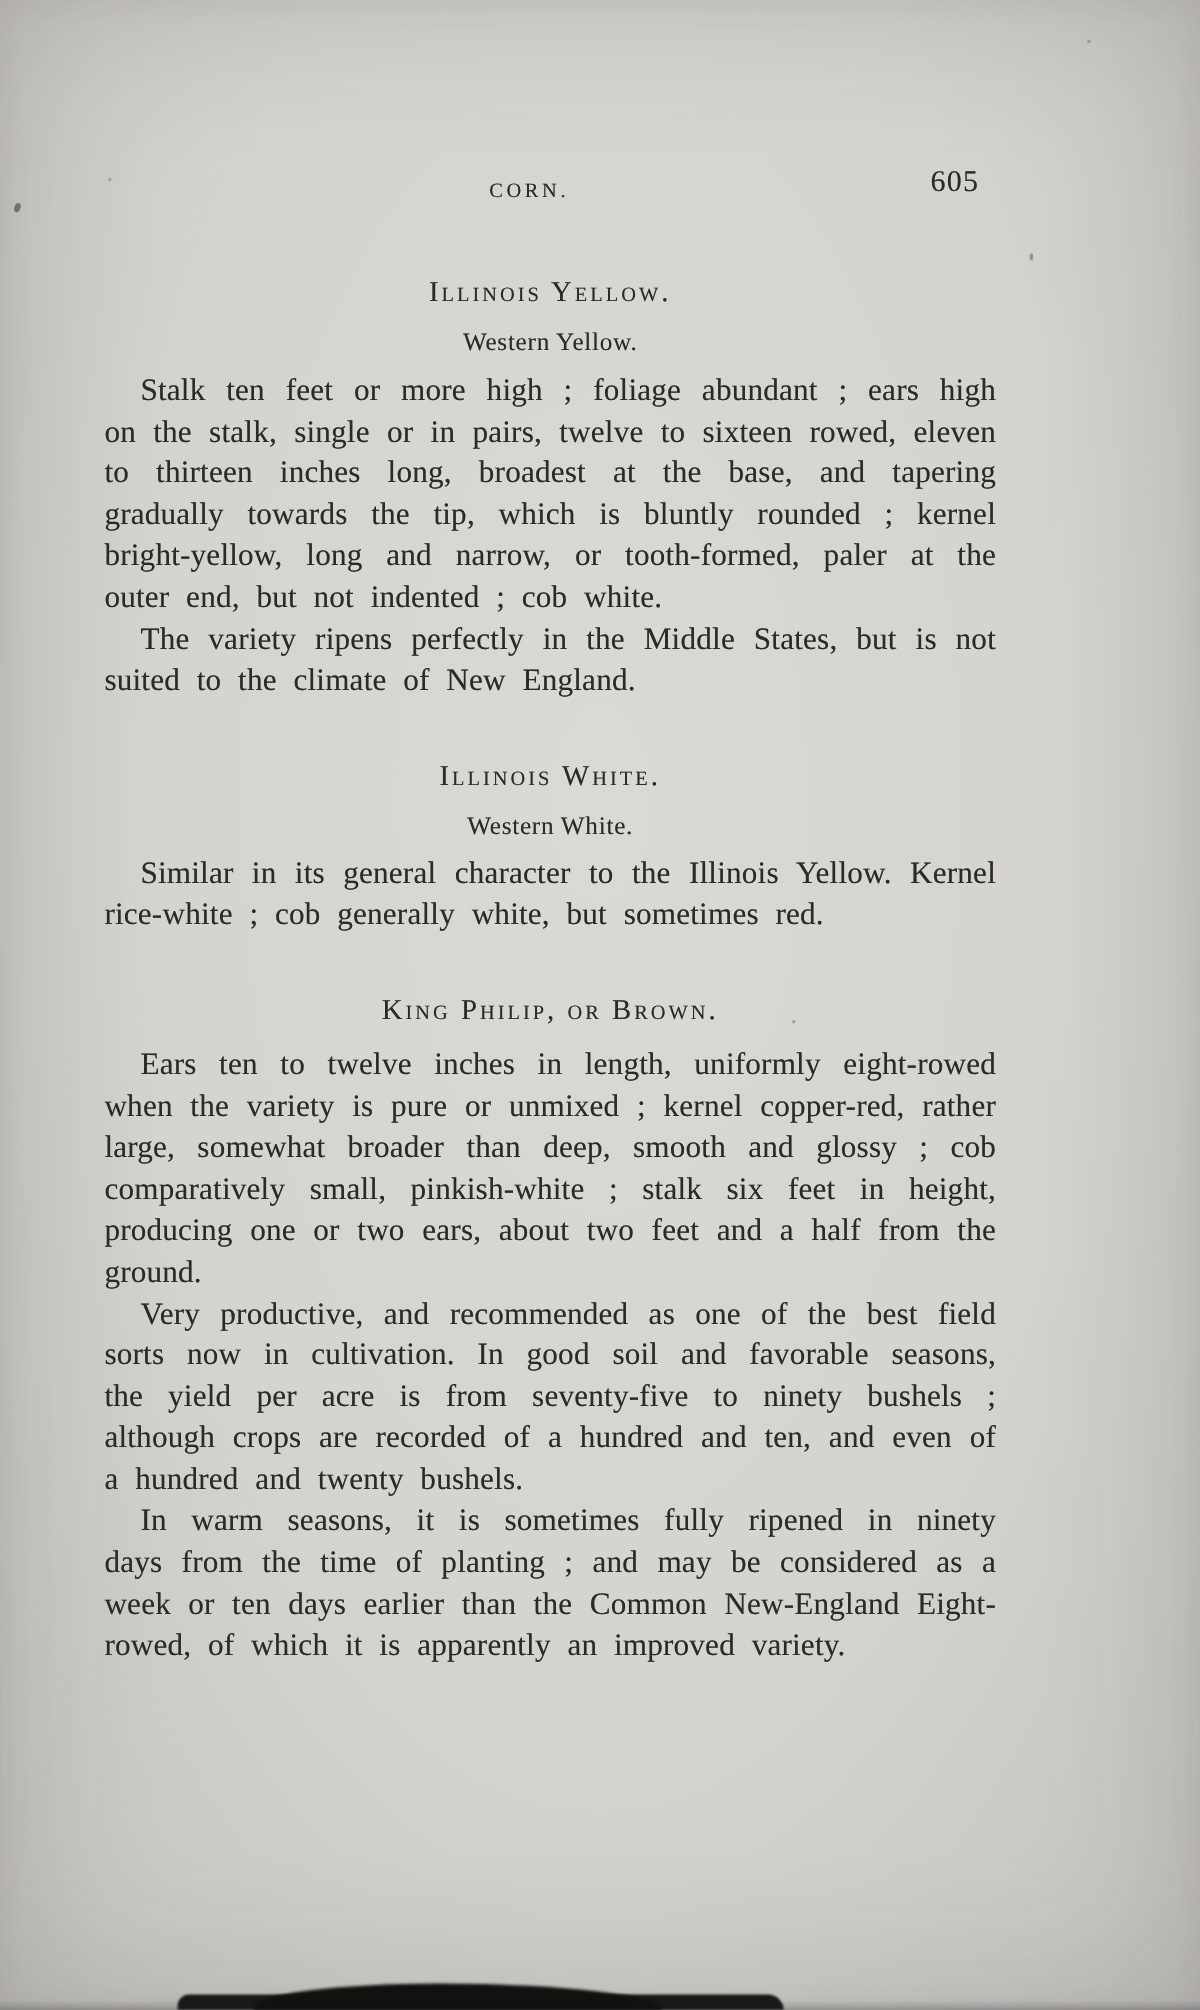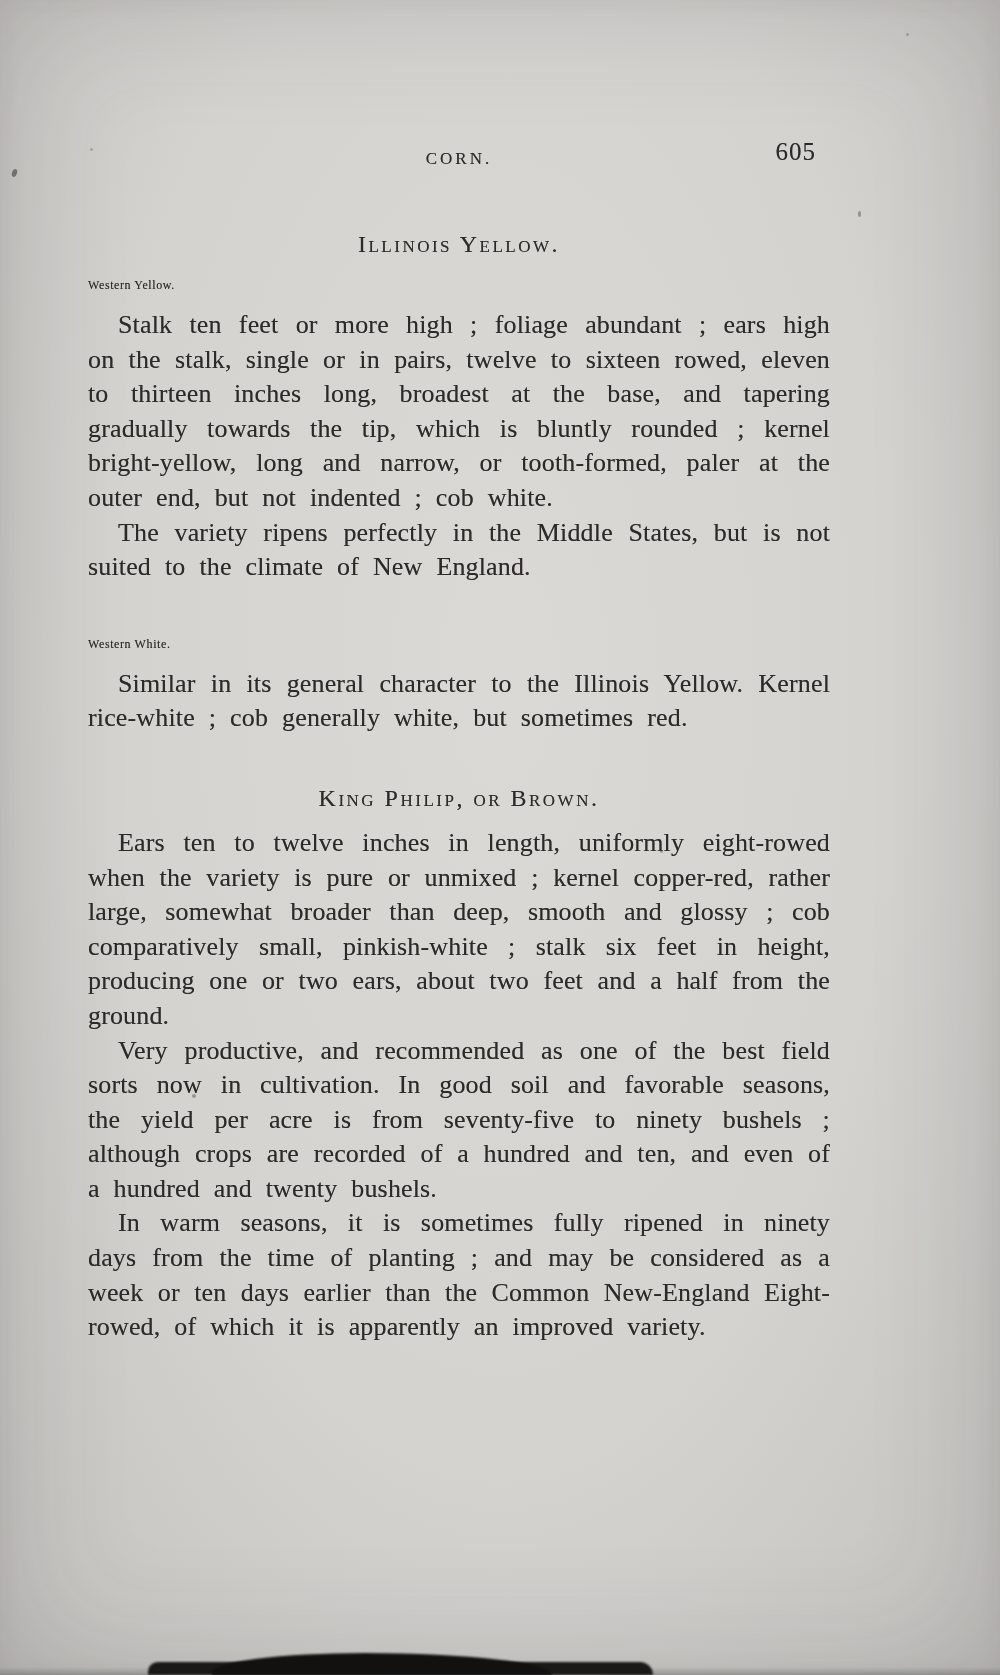--- a/index.html
+++ b/index.html
@@ -16,51 +16,52 @@
     font-family:"Liberation Serif","DejaVu Serif",serif;
     color:var(--ink);
   }
   .paper{
     position:absolute;inset:0;
     background:radial-gradient(ellipse at 50% 40%, #dad9d6 0%, #d4d3d0 55%, var(--paper-edge) 100%);
     box-shadow:inset 0 0 130px rgba(60,58,55,.18), inset 0 0 26px rgba(60,58,55,.06);
   }
   .content{
     position:relative;
-    padding:146px 170px 0 88px; 
+    padding:146px 170px 0 52px; 
     text-shadow:0 0 .5px rgba(44,42,40,.45);
   }
   .page-header{
     position:relative;
     height:26px;line-height:26px;
   }
   .running-title{
     position:absolute;left:50%;transform:translateX(-50%);
     font-size:17px;letter-spacing:3px;
   }
   .page-number{
     position:absolute;right:14px;top:-7px;
     font-size:25px;letter-spacing:1px;
   }
-  .section{margin-top:46px;}
+  .section{margin-top:46px;margin-left:35px;}
   .section.first{margin-top:56px;}
   .section h2{
     margin:0 0 12px 0;
     font-weight:400;
     font-size:24px;
     font-variant:small-caps;
     letter-spacing:2.5px;
     text-align:center;
     line-height:32px;
   }
   .section h3{
     margin:0 0 10px 0;
     font-weight:400;
-    font-size:12px;
+    font-size:21px;
     letter-spacing:.6px;
+    text-align:center;
     line-height:26px;
   }
   .section p{
     margin:0;
     font-size:26px;
     line-height:34.6px;
     text-align:justify;
     text-indent:30px;
     word-spacing:.28em;
     letter-spacing:.15px;
@@ -100,20 +101,21 @@
   </div>
 
   <div class="section first">
     <h2>Illinois Yellow.</h2>
     <h3>Western Yellow.</h3>
     <p>Stalk ten feet or more high ; foliage abundant ; ears high on the stalk, single or in pairs, twelve to sixteen rowed, eleven to thirteen inches long, broadest at the base, and tapering gradually towards the tip, which is bluntly rounded ; kernel bright-yellow, long and narrow, or tooth-formed, paler at the outer end, but not indented ; cob white.</p>
     <p>The variety ripens perfectly in the Middle States, but is not suited to the climate of New England.</p>
   </div>
 
   <div class="section">
+    <h2>Illinois White.</h2>
     <h3>Western White.</h3>
     <p>Similar in its general character to the Illinois Yellow.  Kernel rice-white ; cob generally white, but sometimes red.</p>
   </div>
 
   <div class="section">
     <h2>King Philip, or Brown.</h2>
     <p>Ears ten to twelve inches in length, uniformly eight-rowed when the variety is pure or unmixed ; kernel copper-red, rather large, somewhat broader than deep, smooth and glossy ; cob comparatively small, pinkish-white ; stalk six feet in height, producing one or two ears, about two feet and a half from the ground.</p>
     <p>Very productive, and recommended as one of the best field sorts now in cultivation.  In good soil and favorable seasons, the yield per acre is from seventy-five to ninety bushels ; although crops are recorded of a hundred and ten, and even of a hundred and twenty bushels.</p>
     <p>In warm seasons, it is sometimes fully ripened in ninety days from the time of planting ; and may be considered as a week or ten days earlier than the Common New-England Eight-rowed, of which it is apparently an improved variety.</p>
   </div>

